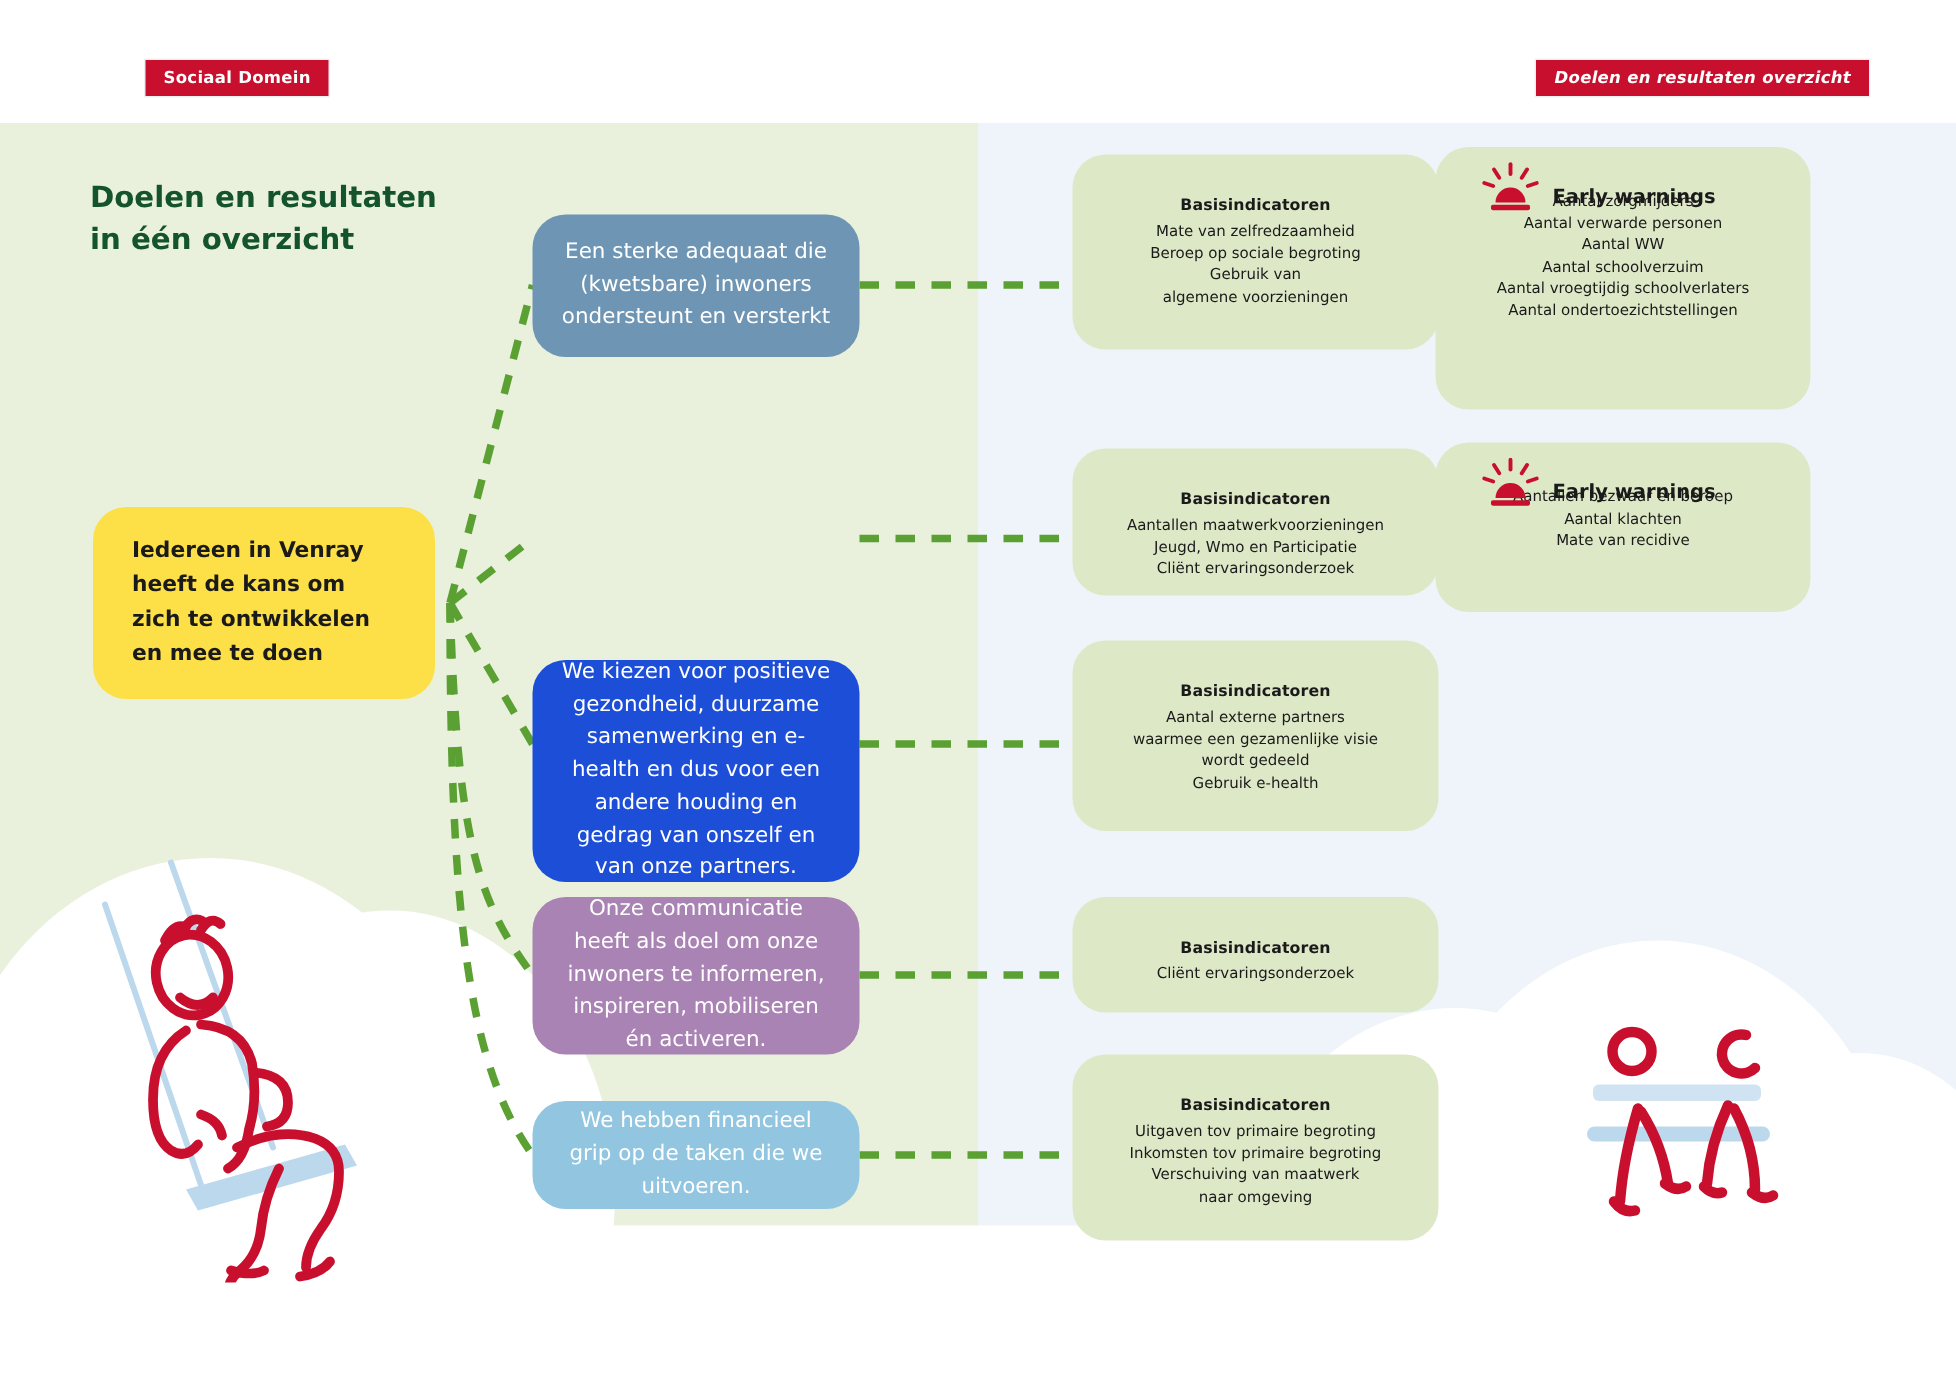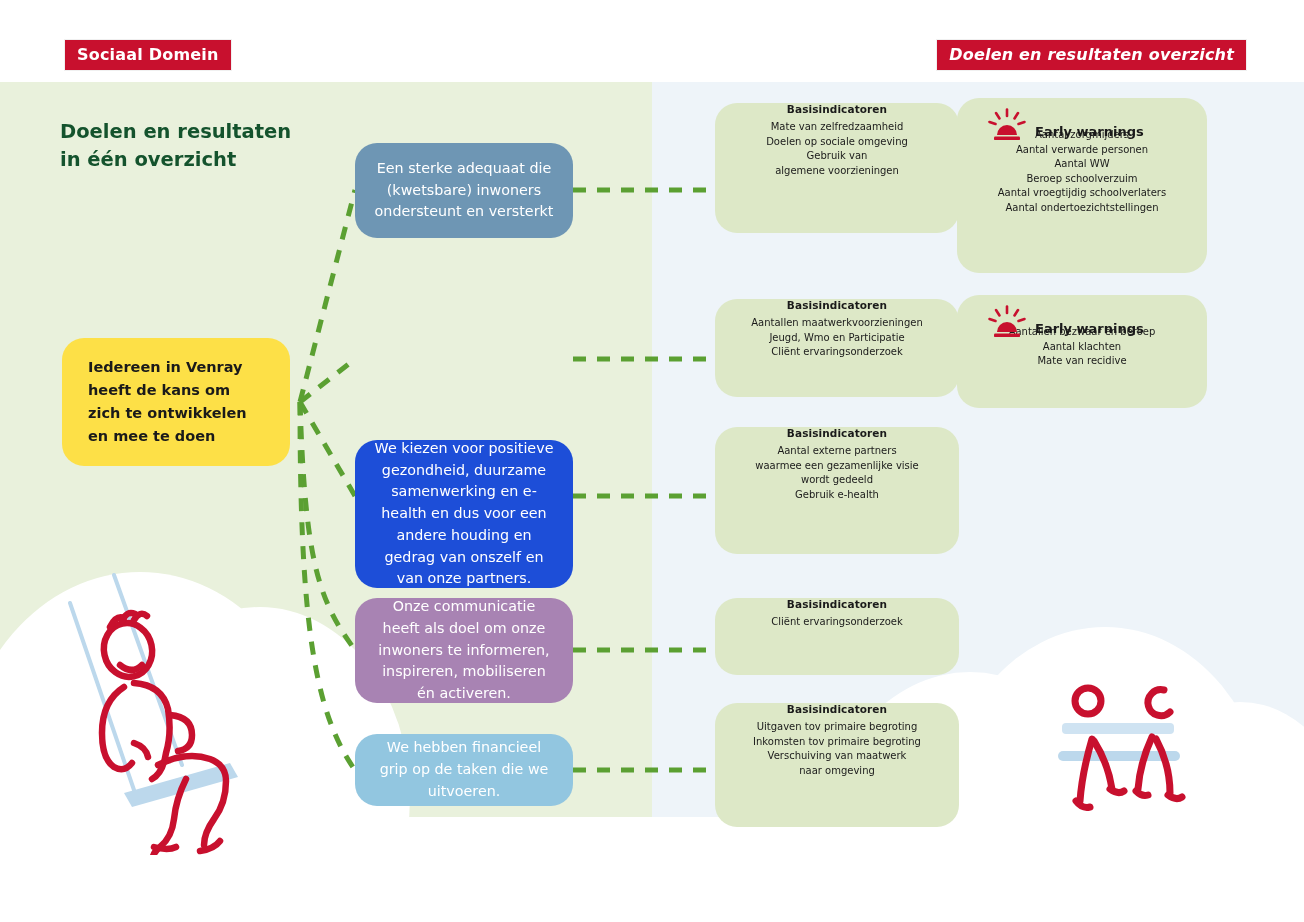--- a/index.html
+++ b/index.html
@@ -11,24 +11,25 @@
   .page{position:relative;width:1304px;height:922px;overflow:hidden;background:#fff;}
 
   
   .header{
     position:absolute;left:0;top:0;width:1304px;height:82px;background:#ffffff;z-index:40;
   }
   .badge{
     position:absolute;top:40px;
     background:#c8102e;color:#ffffff;
     font-family:"DejaVu Sans", sans-serif;
-    font-weight:bold;font-size:16px;letter-spacing:.2px;
+    font-weight:bold;font-size:11px;letter-spacing:.2px;
     padding:5px 12px 6px 12px;
     white-space:nowrap;
     box-shadow:0 0 0 1px rgba(0,0,0,.06);
+    margin-left:32px;
   }
   .badge-left{left:65px;}
   .badge-right{right:58px;font-style:italic;}
 
   
   .bg-wrap{position:absolute;left:0;top:82px;width:1304px;height:840px;overflow:hidden;}
   .bg-green{position:absolute;left:0;top:0;width:652px;height:840px;background:#e9f1dc;}
   .bg-blue{position:absolute;left:652px;top:0;width:652px;height:840px;background:#eef4f9;}
 
   .cloud{position:absolute;background:#ffffff;border-radius:50%;}
@@ -71,21 +72,21 @@
   }
   .g0{left:355px;top:143px;width:218px;height:95px;background:#6e96b4;}
   .g1{left:355px;top:323px;width:218px;height:72px;background:#8cc152;}
   .g2{left:355px;top:440px;width:218px;height:148px;background:#1d4ed8;}
   .g3{left:355px;top:598px;width:218px;height:105px;background:#a883b3;}
   .g4{left:355px;top:734px;width:218px;height:72px;background:#92c6e0;}
 
   
   .ind{
     position:absolute;z-index:10;border-radius:22px;background:#dde8c7;
-    box-sizing:border-box;padding:0 14px 14px 14px;text-align:center;
+    box-sizing:border-box;padding:28px 14px 14px 14px;text-align:center;
     color:#1a1a1a;
   }
   .ind-title{font-weight:bold;font-size:10.5px;margin-bottom:5px;letter-spacing:.1px;}
   .ind-line{font-size:10px;line-height:1.46;}
 
   .b0{left:715px;top:103px;width:244px;height:130px;}
   .b1{left:715px;top:299px;width:244px;height:98px;}
   .b2{left:715px;top:427px;width:244px;height:127px;}
   .b3{left:715px;top:598px;width:244px;height:77px;}
   .b4{left:715px;top:703px;width:244px;height:124px;}
@@ -176,21 +177,21 @@
           <line x1="37.5" y1="14" x2="31.5" y2="16"></line>
         </g>
         <path d="M10,27 a10,10 0 0 1 20,0 z" fill="#c8102e"></path>
         <rect x="7" y="28.5" width="26" height="3.6" rx="1.2" fill="#c8102e"></rect>
       </svg>
       <span class="warn-label">Early warnings</span>
     </div>
     <div class="ind-line">Aantal zorgmijders</div>
     <div class="ind-line">Aantal verwarde personen</div>
     <div class="ind-line">Aantal WW</div>
-    <div class="ind-line">Beroep schoolverzuim</div>
+    <div class="ind-line">Aantal schoolverzuim</div>
     <div class="ind-line">Aantal vroegtijdig schoolverlaters</div>
     <div class="ind-line">Aantal ondertoezichtstellingen</div>
   </div>
 
   <div class="ind w1">
     <div class="warn-head">
       <svg class="siren" viewBox="0 0 40 34" xmlns="http://www.w3.org/2000/svg">
         <g stroke="#c8102e" stroke-width="2.6" stroke-linecap="round" fill="none">
           <line x1="20" y1="1.5" x2="20" y2="8"></line>
           <line x1="9" y1="5" x2="12.5" y2="10.5"></line>
@@ -204,21 +205,21 @@
       <span class="warn-label">Early warnings</span>
     </div>
     <div class="ind-line">Aantallen bezwaar en beroep</div>
     <div class="ind-line">Aantal klachten</div>
     <div class="ind-line">Mate van recidive</div>
   </div>
 
   <div class="ind b0">
     <div class="ind-title">Basisindicatoren</div>
     <div class="ind-line">Mate van zelfredzaamheid</div>
-    <div class="ind-line">Doelen op sociale omgeving</div>
+    <div class="ind-line">Beroep op sociale begroting</div>
     <div class="ind-line">Gebruik van</div>
     <div class="ind-line">algemene voorzieningen</div>
   </div>
 
   <div class="ind b1">
     <div class="ind-title">Basisindicatoren</div>
     <div class="ind-line">Aantallen maatwerkvoorzieningen</div>
     <div class="ind-line">Jeugd, Wmo en Participatie</div>
     <div class="ind-line">Cliënt ervaringsonderzoek</div>
   </div>

